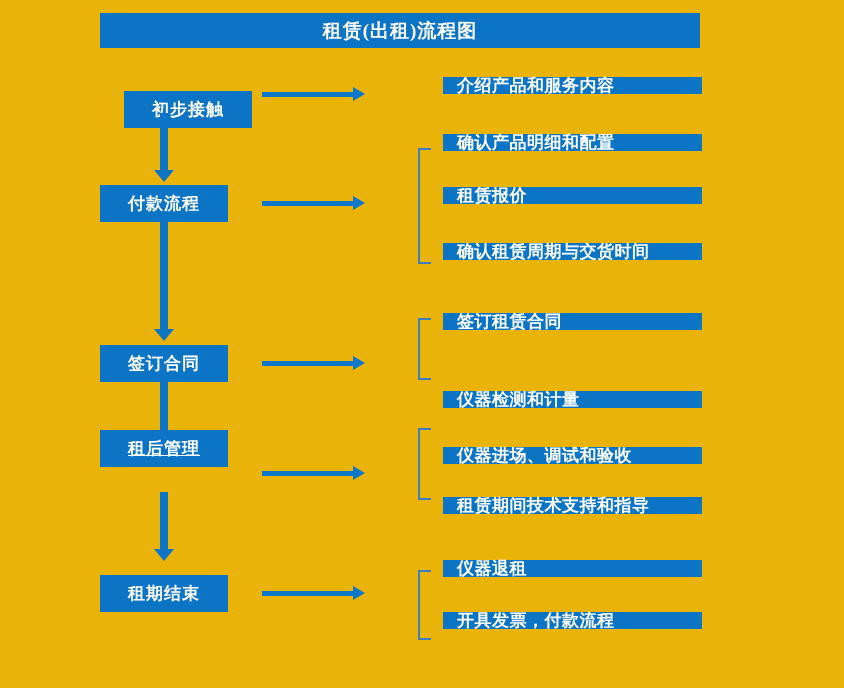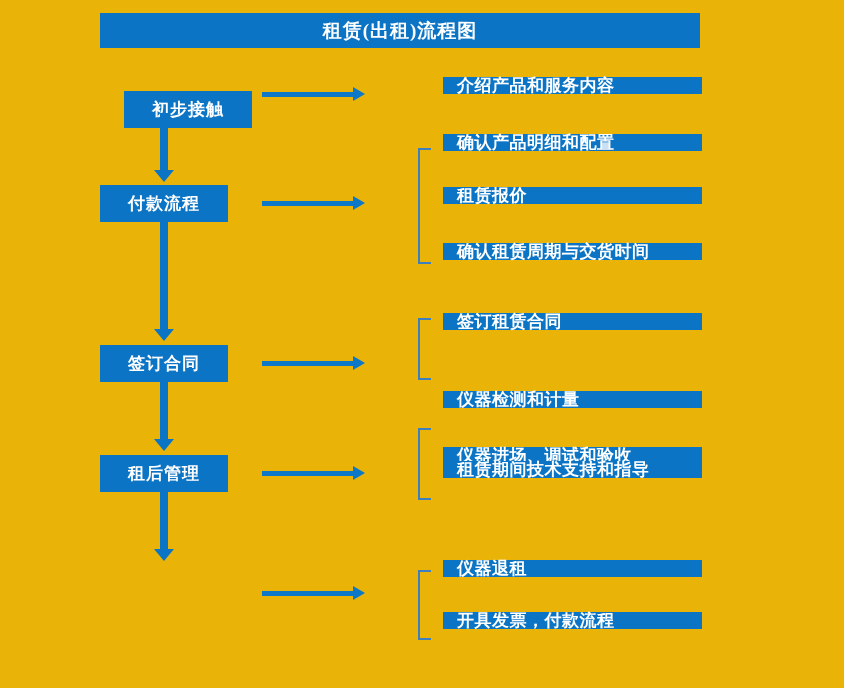--- a/index.html
+++ b/index.html
@@ -133,30 +133,31 @@
   <div class="node stage" style="top:345px;">签订合同</div>
   <div class="h-arrow" style="top:361px;"></div>
 
   <div class="bracket" style="top:318px; height:62px;"></div>
 
   <div class="node detail" style="top:313px;">签订租赁合同</div>
   <div class="node detail" style="top:348px;margin-top:43px;">仪器检测和计量</div>
 
   <div class="v-arrow" style="top:382px; height:58px;"></div>
 
-  <div class="node stage" style="top:455px;">租后管理</div>
+  <div class="node stage" style="top:430px;text-decoration:underline;">租后管理</div>
   <div class="h-arrow" style="top:471px;"></div>
 
   <div class="bracket" style="top:428px; height:72px;"></div>
 
   <div class="node detail" style="top:447px;">仪器进场、调试和验收</div>
-  <div class="node detail" style="top:461px;">租赁期间技术支持和指导</div>
+  <div class="node detail" style="top:497px;">租赁期间技术支持和指导</div>
 
   <div class="v-arrow" style="top:492px; height:58px;"></div>
 
+  <div class="node stage" style="top:575px;">租期结束</div>
   <div class="h-arrow" style="top:591px;"></div>
 
   <div class="bracket" style="top:570px; height:70px;"></div>
 
   <div class="node detail" style="top:560px;">仪器退租</div>
   <div class="node detail" style="top:612px;">开具发票，付款流程</div>
 
 </div>
 
 </body></html>

